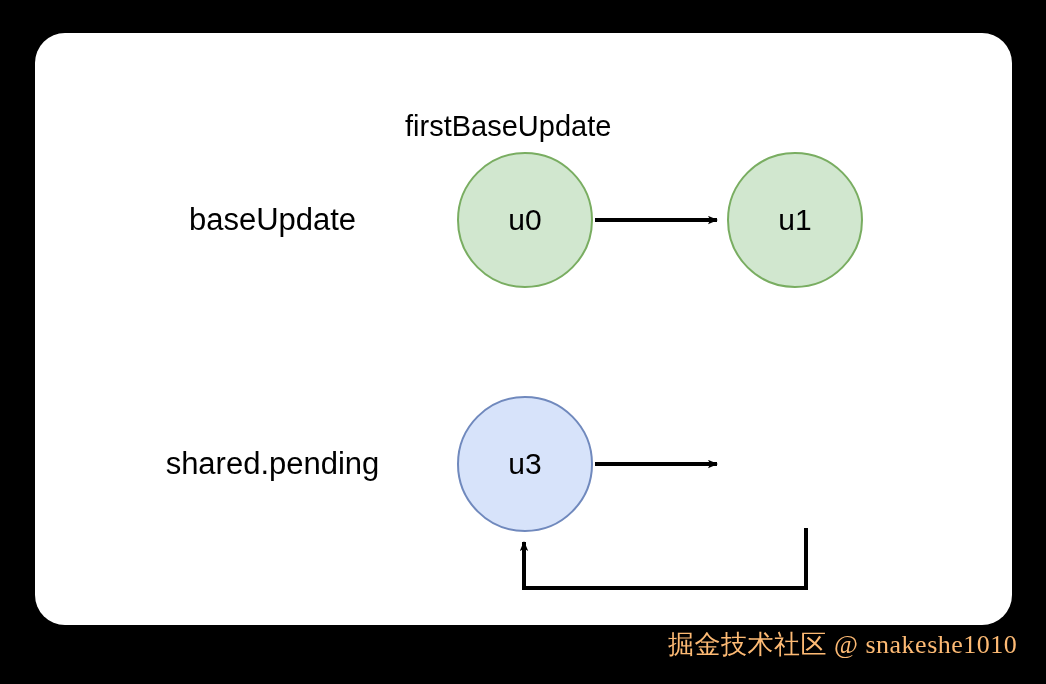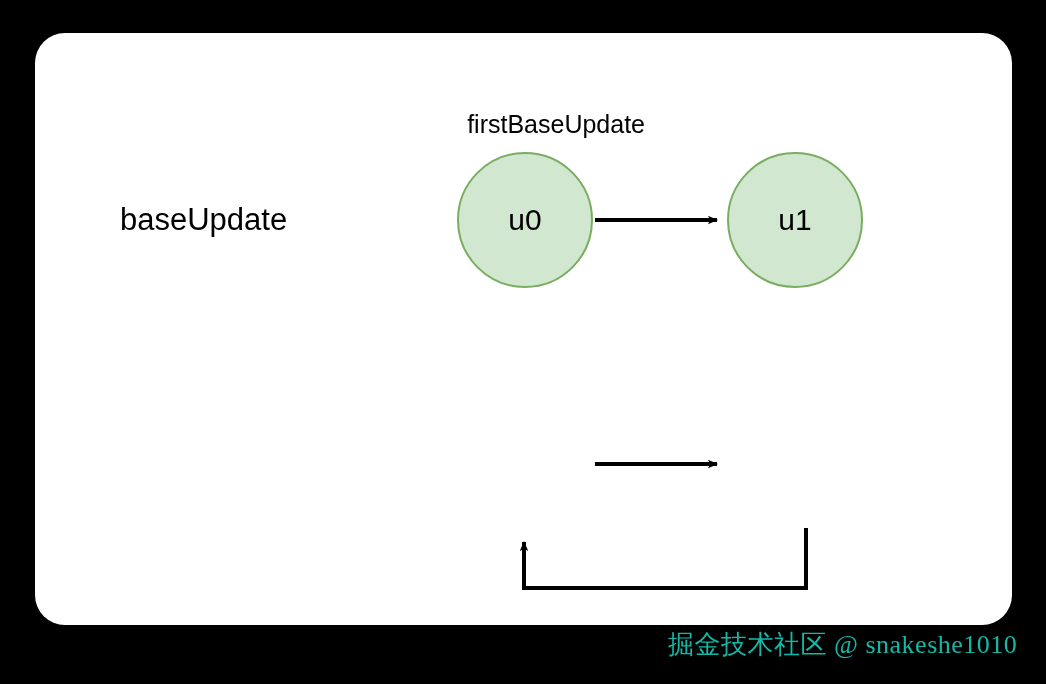--- a/index.html
+++ b/index.html
@@ -30,40 +30,40 @@
     top: 0;
     width: 1046px;
     height: 684px;
   }
   .row-label {
     position: absolute;
     color: #000000;
     font-size: 31px;
     font-family: "Liberation Sans", sans-serif;
     white-space: nowrap;
-    text-align: left;
+    text-align: center;
     letter-spacing: 0px;
   }
   #label-base-update {
     left: 120px;
     top: 202px;
     width: 305px;
   }
   #label-shared-pending {
     left: 120px;
     top: 446px;
     width: 305px;
   }
   .node-caption {
     position: absolute;
     color: #000000;
-    font-size: 25px;
+    font-size: 29px;
     font-family: "Liberation Sans", sans-serif;
     white-space: nowrap;
-    text-align: right;
+    text-align: left;
   }
   #caption-first-base-update {
     left: 405px;
     top: 110px;
     width: 240px;
   }
   #caption-last-base-update {
     left: 680px;
     top: 110px;
     width: 232px;
@@ -92,21 +92,21 @@
   #node-u0 { left: 457px; top: 152px; }
   #node-u1 { left: 727px; top: 152px; }
   #node-u3 { left: 457px; top: 396px; }
   #node-u2 { left: 727px; top: 396px; }
   #watermark {
     position: absolute;
     left: 668px;
     top: 627px;
     font-family: "Liberation Serif", serif;
     font-size: 26px;
-    color: #14b8a6;
+    color: #fdba74;
     white-space: nowrap;
     letter-spacing: 0.5px;
   }
 </style>
 </head>
 <body>
 
 <div id="stage">
 
   <div id="card"></div>
@@ -126,22 +126,24 @@
     <line x1="595" y1="464" x2="717" y2="464" stroke="#000000" stroke-width="4" marker-end="url(#arrow-right)"></line>
 
     <polyline points="806,528 806,588 524,588 524,542" fill="none" stroke="#000000" stroke-width="4" marker-end="url(#arrow-up)"></polyline>
   </svg>
 
   <div class="node-caption" id="caption-first-base-update">firstBaseUpdate</div>
 
 
   <div class="row-label" id="label-base-update">baseUpdate</div>
 
+  <div class="row-label" id="label-shared-pending">shared.pending</div>
 
   <div class="node node-green" id="node-u0">u0</div>
 
   <div class="node node-green" id="node-u1">u1</div>
 
+  <div class="node node-blue" id="node-u3">u3</div>
 
 
   <div id="watermark">掘金技术社区 @ snakeshe1010</div>
 
 </div>
 
 </body></html>

